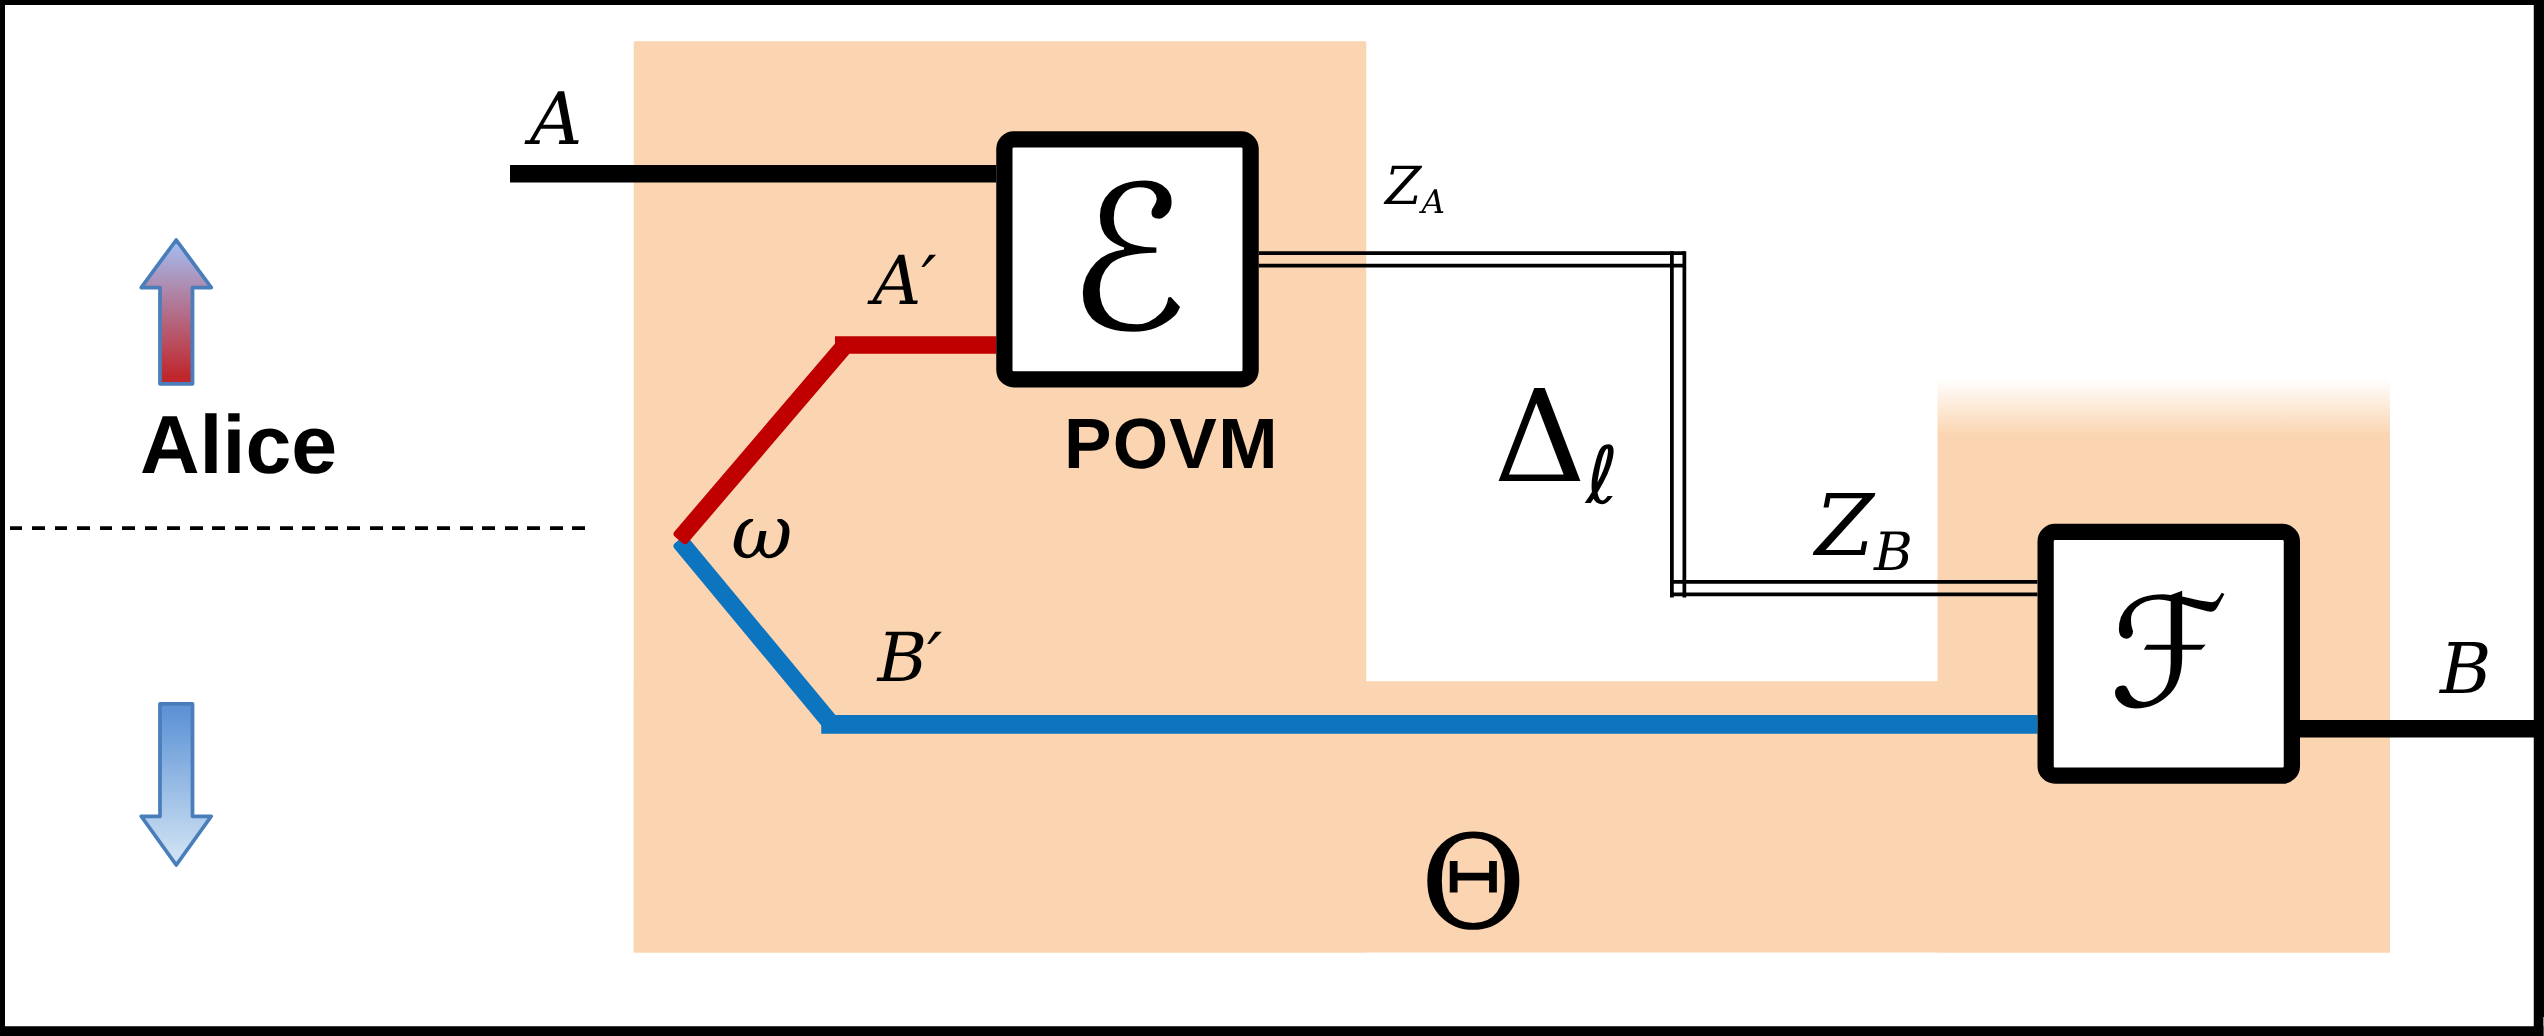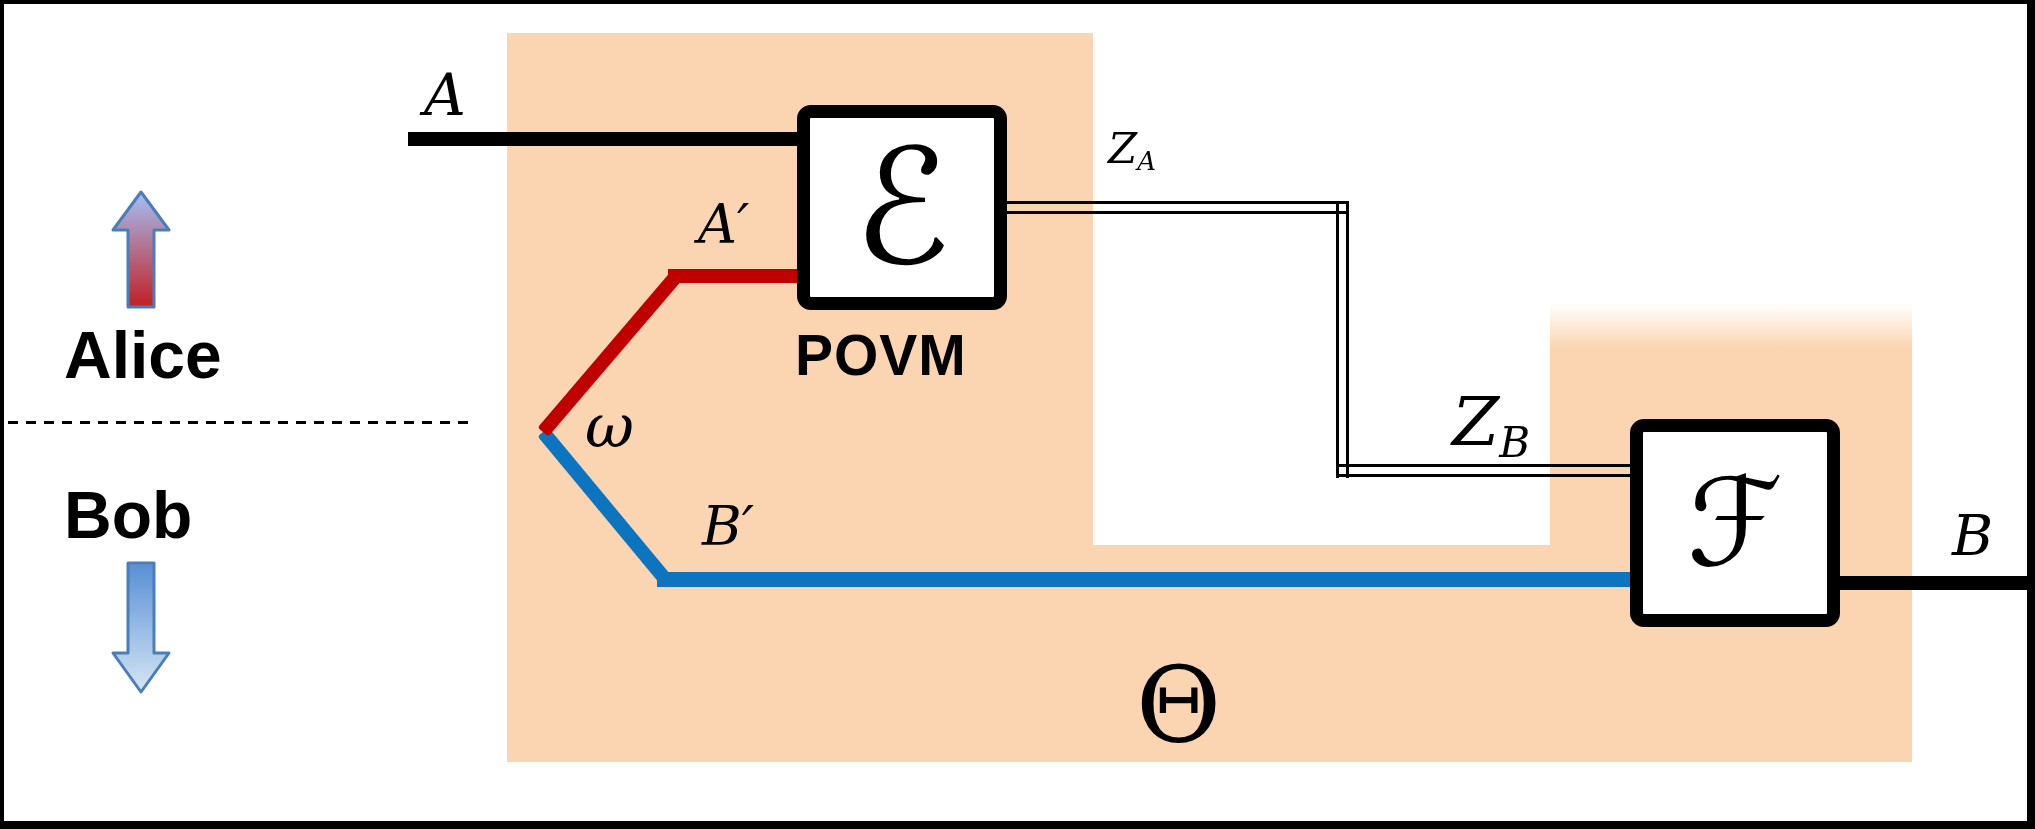--- a/index.html
+++ b/index.html
@@ -59,21 +59,21 @@
   .mlabel{
     position:absolute;font-family:"DejaVu Serif","DejaVu Sans",serif;font-style:italic;
     color:var(--ink);line-height:1;white-space:nowrap;
   }
   .mlabel .sub{font-size:0.62em;vertical-align:-0.28em;font-style:italic;}
   .upright{font-style:normal;}
 
   
   .party{
     position:absolute;font-family:"Liberation Sans",sans-serif;font-weight:600;
-    font-size:66px;color:var(--ink);line-height:1;
+    font-size:66px;color:var(--ink);line-height:1;margin-left:48px;
   }
   .caption{
     position:absolute;font-family:"Liberation Sans",sans-serif;font-weight:600;
     font-size:57px;color:var(--ink);line-height:1;letter-spacing:1px;
   }
   .arrow-svg{position:absolute;}
 </style>
 </head>
 <body>
 
@@ -99,50 +99,50 @@
     <defs>
       <linearGradient id="gDn" x1="0" y1="0" x2="0" y2="1">
         <stop offset="0.05" stop-color="#5E93D6"></stop>
         <stop offset="0.95" stop-color="#CFE2F3"></stop>
       </linearGradient>
     </defs>
     <polygon points="18,2 44,2 44,92 59,92 31,131 3,92 18,92" fill="url(#gDn)" stroke="#4A7EBB" stroke-width="3" stroke-linejoin="round"></polygon>
   </svg>
 
   <div class="party" style="left:64px;top:322px">Alice</div>
-  <div class="party" style="left:64px;top:482px">Bob</div>
 
   <div class="wire black" style="left:408px;top:132px;width:389px;height:14px"></div>
   <div class="wire blue diag" style="left:543px;top:425px;width:196px;height:14px;transform:rotate(50.3deg)"></div>
   <div class="wire blue" style="left:657px;top:572px;width:973px;height:15px"></div>
   <div class="wire red diag" style="left:543px;top:425px;width:209px;height:14px;transform:rotate(-49.5deg)"></div>
   <div class="wire red" style="left:668px;top:269px;width:129px;height:14px"></div>
   <div class="wire black" style="left:1840px;top:576px;width:191px;height:14px"></div>
 
   <div class="dwire-h" style="left:1007px;top:201px;width:341px"></div>
   <div class="dwire-v" style="left:1336px;top:201px;height:277px"></div>
   <div class="dwire-h" style="left:1336px;top:464px;width:294px"></div>
 
   <div class="opbox" style="left:797px;top:105px;width:210px;height:205px">
     <span class="glyph" style="font-size:160px">ℰ</span>
   </div>
   <div class="opbox" style="left:1630px;top:419px;width:210px;height:208px">
     <span class="glyph" style="font-size:122px">ℱ</span>
   </div>
-  <div class="caption" style="left:795px;top:327px;width:210px;text-align:left">POVM</div>
+  <div class="caption" style="left:813px;top:327px;width:210px;text-align:right">POVM</div>
 
   <div class="mlabel" style="left:424px;top:66px;font-size:58px">A</div>
   <div class="mlabel" style="left:698px;top:198px;font-size:54px">A′</div>
   <div class="mlabel" style="left:585px;top:396px;font-size:60px">ω</div>
   <div class="mlabel" style="left:702px;top:500px;font-size:54px">B′</div>
   <div class="mlabel" style="left:1952px;top:508px;font-size:56px">B</div>
 
   <div class="mlabel" style="left:1108px;top:128px;font-size:42px"><span>Z</span><span class="sub">A</span></div>
   <div class="mlabel" style="left:1452px;top:388px;font-size:68px"><span>Z</span><span class="sub">B</span></div>
 
+  <div class="mlabel upright" style="left:1195px;top:300px;font-size:102px"><span class="upright">Δ</span><span class="sub" style="font-style:italic">ℓ</span></div>
 
   <div class="mlabel upright" style="left:1136px;top:654px;font-size:104px">Θ</div>
 
   <div class="frame top"></div>
   <div class="frame left"></div>
   <div class="frame right"></div>
   <div class="frame bottom"></div>
 
 </div>
 

